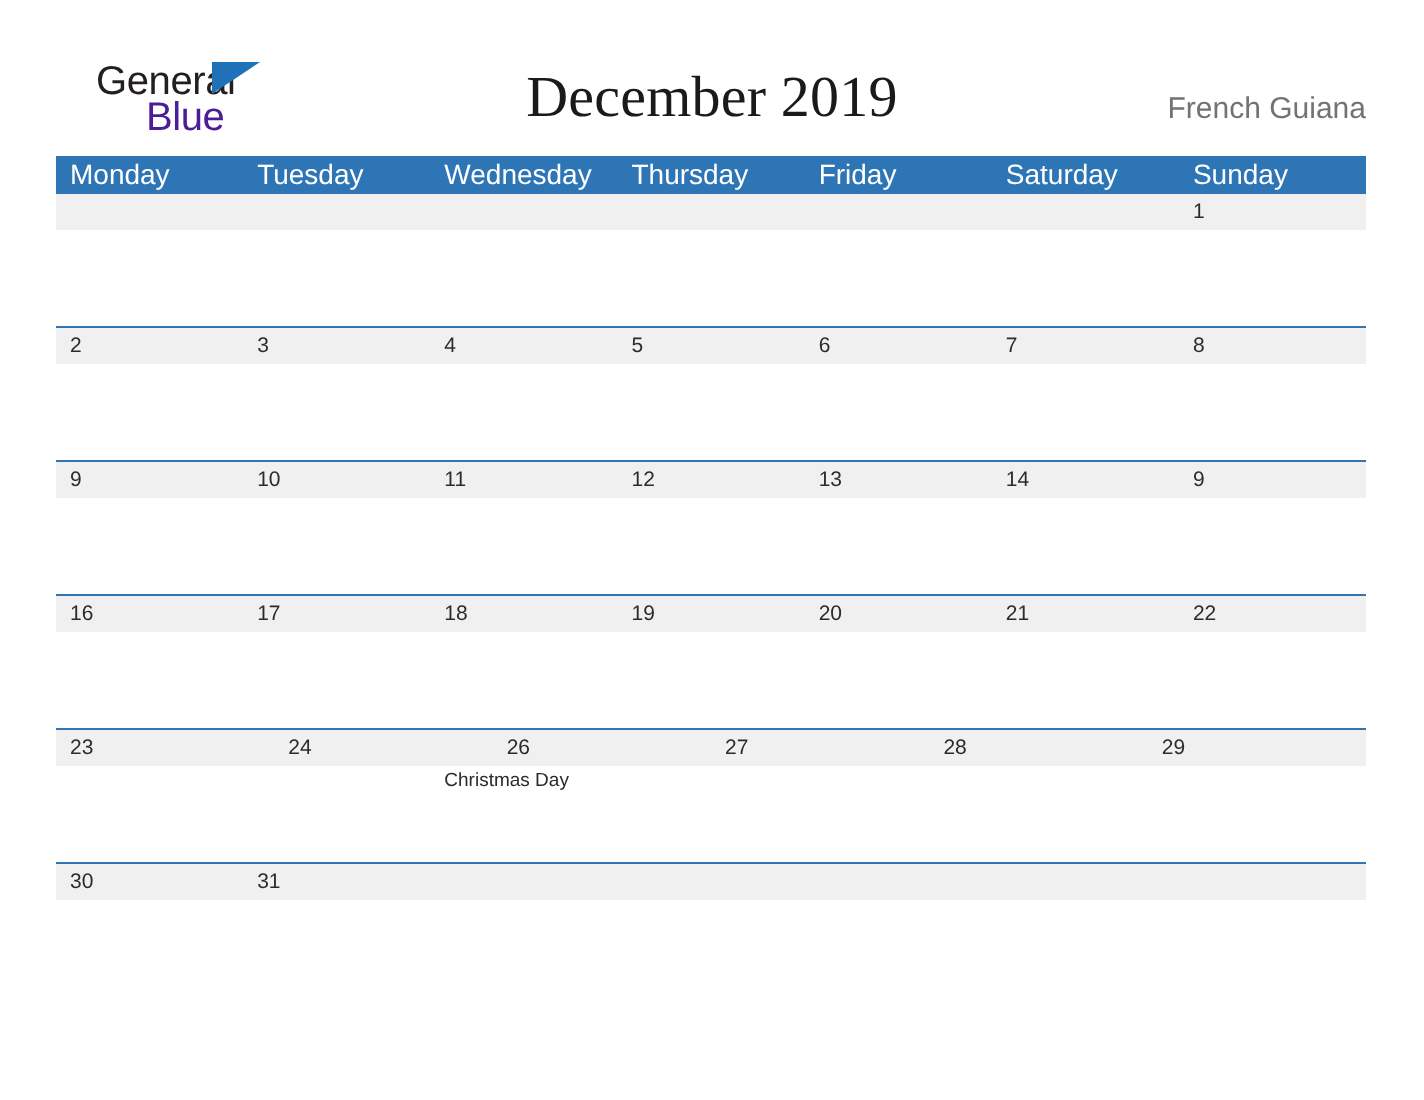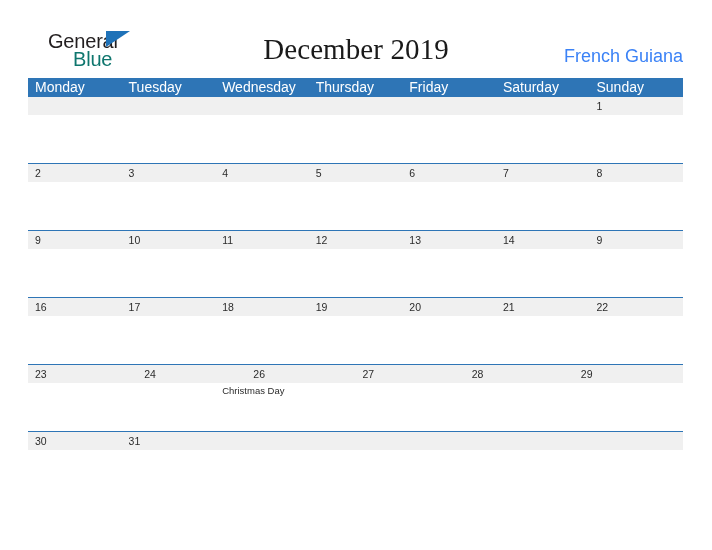--- a/index.html
+++ b/index.html
@@ -45,43 +45,43 @@
     height: 0;
     border-left: 24px solid #1f72b8;
     border-bottom: 16px solid transparent;
   }
   .logo-blue {
     position: absolute;
     left: 40px;
     top: 18px;
     font-size: 20px;
     letter-spacing: -0.2px;
-    color: #0f766e;
+    color: #4c1d95;
     font-family: "Liberation Sans", sans-serif;
   }
 
   .cal-title {
     position: absolute;
     left: 0;
     right: 0;
     top: 33px;
     text-align: center;
     font-size: 29px;
     color: #1a1a1a;
     font-family: Liberation Serif, serif;
     font-weight: normal;
     letter-spacing: 0.1px;
   }
 
   .cal-location {
     position: absolute;
     right: 29px;
     top: 46px;
-    font-size: 18px;
-    color: #3b82f6;
+    font-size: 15px;
+    color: #737373;
     font-family: "Liberation Sans", sans-serif;
   }
 
   
   .calendar {
     position: absolute;
     left: 28px;
     top: 78px;
     width: 655px;
   }

